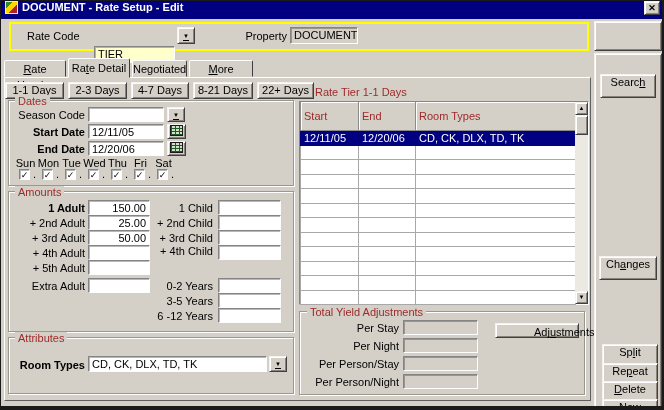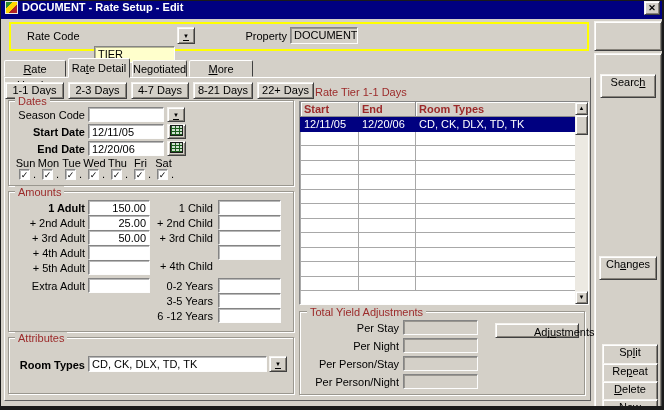--- a/index.html
+++ b/index.html
@@ -58,22 +58,22 @@
   .cal-icon { display:inline-block; width:13px; height:11px; border:1px solid #1a1a1a;
     background:
       repeating-linear-gradient(90deg,#1c5c1c 0 1px, transparent 1px 4px),
       repeating-linear-gradient(0deg,#1c5c1c 0 1px, transparent 1px 3px), #cfe0cf; }
   .checkbox { display:inline-block; width:11px; height:11px; background:#fff;
     border:1px solid; border-color:#848484 #fdfdfd #fdfdfd #848484;
     box-shadow: inset 1px 1px 0 rgba(0,0,0,0.28);
     font-size:9px; line-height:10px; text-align:center; vertical-align:middle; }
 
   table.tier { border-collapse: collapse; table-layout: fixed; width:275px; }
-  table.tier th { height:14px; background:#d4d0c8; color:#9c2a2a; font-weight:bold;
-    text-align:left; padding:1px 3px; border:1px solid #8b8b8b; border-top:none;
+  table.tier th { height:14px; background:#d4d0c8; color:#9c2a2a; font-weight:normal;
+    text-align:left; padding:8px 3px; border:1px solid #8b8b8b; border-top:none;
     box-shadow: inset 1px 1px 0 #ffffff; white-space:nowrap; overflow:hidden; }
   table.tier td { height:14.5px; background:#fff; border:1px solid #a8a8a8;
     padding:0 3px; white-space:nowrap; overflow:hidden; }
   tr.selected td { background:#000080; color:#fff; border-color:#000080; }
 
   .vscroll { position:absolute; right:0; top:0; width:13px; height:100%; background:#ece9e2; }
   .scroll-btn { position:absolute; left:0; width:13px; height:13px; font-size:6px; line-height:11px; }
   .scroll-thumb { position:absolute; left:0; top:13px; width:13px; height:20px; }
 </style>
 </head>
@@ -178,21 +178,21 @@
   <div class="abs field sunken right" style="left:87px; top:259px; width:62px; height:15px;"></div>
   <span class="abs lbl right" style="left:2px; top:279px; width:82px;">Extra Adult</span>
   <div class="abs field sunken right" style="left:87px; top:277px; width:62px; height:15px;"></div>
 
   <span class="abs lbl right" style="left:100px; top:201px; width:112px;">1 Child</span>
   <div class="abs field sunken right" style="left:217px; top:199px; width:63px; height:15px;"></div>
   <span class="abs lbl right" style="left:100px; top:216px; width:112px;">+ 2nd Child</span>
   <div class="abs field sunken right" style="left:217px; top:214px; width:63px; height:15px;"></div>
   <span class="abs lbl right" style="left:100px; top:231px; width:112px;">+ 3rd Child</span>
   <div class="abs field sunken right" style="left:217px; top:229px; width:63px; height:15px;"></div>
-  <span class="abs lbl right" style="left:100px; top:259px; width:112px;">+ 4th Child</span>
+  <span class="abs lbl right" style="left:100px; top:244px; width:112px;">+ 4th Child</span>
   <div class="abs field sunken right" style="left:217px; top:244px; width:63px; height:15px;"></div>
 
   <span class="abs lbl right" style="left:100px; top:279px; width:112px;">0-2 Years</span>
   <div class="abs field sunken right" style="left:217px; top:277px; width:63px; height:15px;"></div>
   <span class="abs lbl right" style="left:100px; top:294px; width:112px;">3-5 Years</span>
   <div class="abs field sunken right" style="left:217px; top:292px; width:63px; height:15px;"></div>
   <span class="abs lbl right" style="left:100px; top:309px; width:112px;">6 -12 Years</span>
   <div class="abs field sunken right" style="left:217px; top:307px; width:63px; height:15px;"></div>
 
   <div class="abs group" style="left:7px; top:336px; width:286px; height:57px;"></div>

